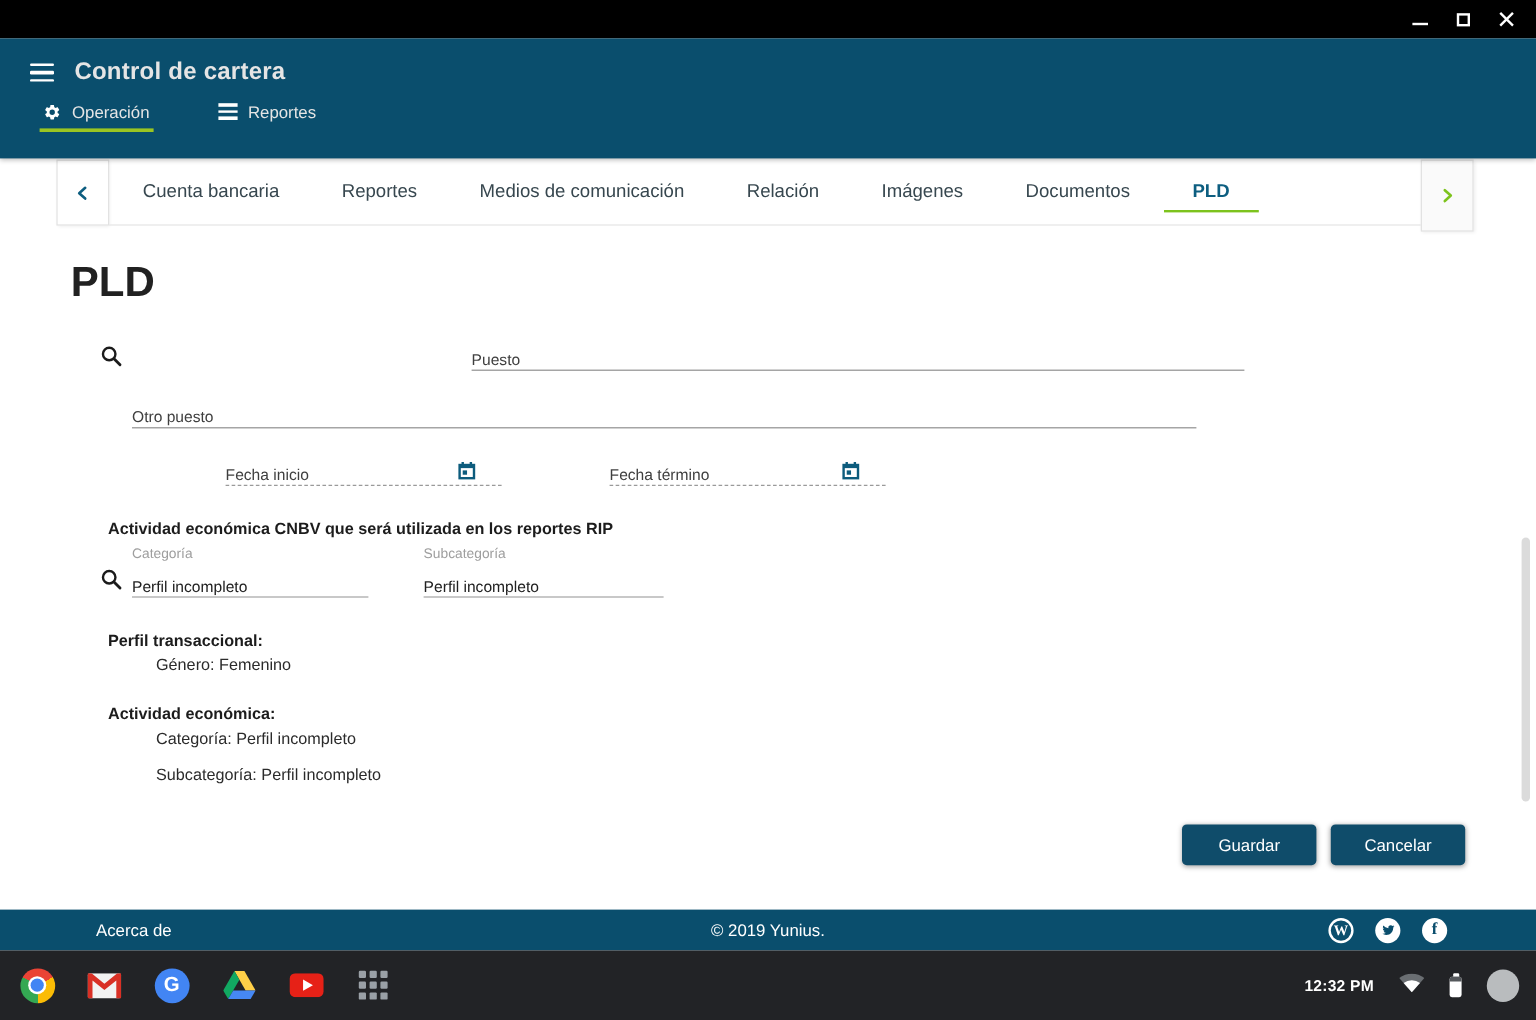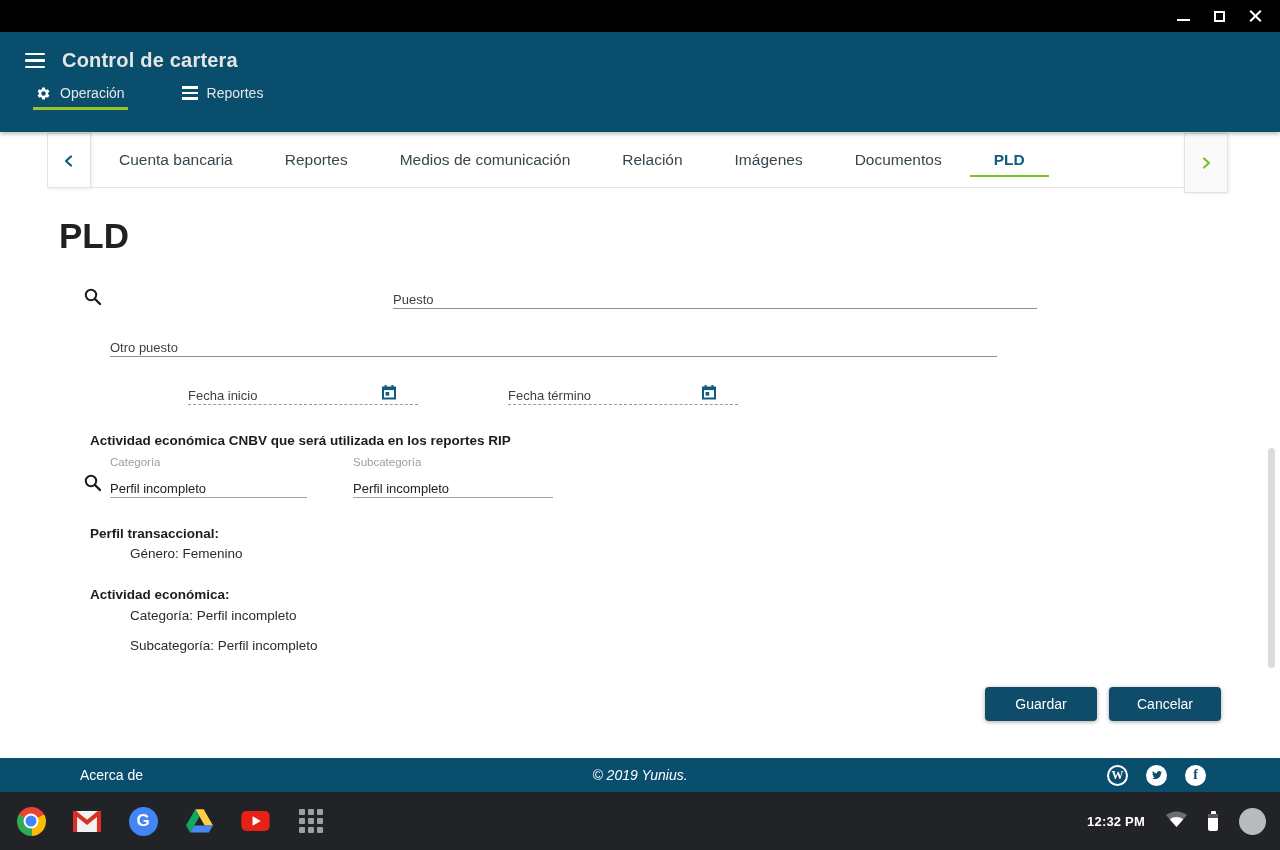--- a/index.html
+++ b/index.html
@@ -53,21 +53,21 @@
   .section-title { position:absolute; left:90px; font-weight:bold; font-size:13.5px; color:#1c1c1c; }
   .mini-label { position:absolute; font-size:11.5px; color:#9e9e9e; }
   .text-line { position:absolute; left:90px; font-size:13.5px; color:#2b2b2b;margin-left:40px; }
 
   .btn { position:absolute; top:555px; width:112px; height:34px; background:#0f4c6a; color:#fff; border:none; border-radius:4px; font-size:14px; font-family:inherit; cursor:pointer; box-shadow:0 1px 4px rgba(0,0,0,.35); }
   .scrollbar-thumb { position:absolute; right:5px; top:316px; width:7px; height:220px; background:#dbdbdb; border-radius:4px; cursor:pointer; }
 
   
   .footer { position:absolute; bottom:58px; left:0; right:0; height:34px; background:#0a4e6d; color:#fff; display:flex; align-items:center; font-size:14px;text-align:right; }
   .footer-about { margin-left:80px; cursor:pointer; }
-  .footer-copy { position:absolute; left:50%; transform:translateX(-50%);font-style:italic; }
+  .footer-copy { position:absolute; left:50%; transform:translateX(-50%); }
   .footer-social { position:absolute; right:74px; display:flex; gap:18px; align-items:center; }
   .social { width:21px; height:21px; border-radius:50%; display:flex; align-items:center; justify-content:center; cursor:pointer; }
   .social.wp { border:2px solid #fff; color:#fff; font-family:"Liberation Serif",serif; font-size:12px; font-weight:bold; }
   .social.solid { background:#fff; color:#0a4e6d; }
   .social.fb { font-weight:bold; font-size:14px; font-family:"Liberation Serif",serif; }
 
   
   .shelf { position:absolute; bottom:0; left:0; right:0; height:58px; background:#222326; display:flex; align-items:center; padding:0 14px; }
   .shelf-apps { display:flex; gap:26px; align-items:center; padding-left:2px; }
   .app-ic { width:30px; height:30px; display:flex; align-items:center; justify-content:center; cursor:pointer; }

